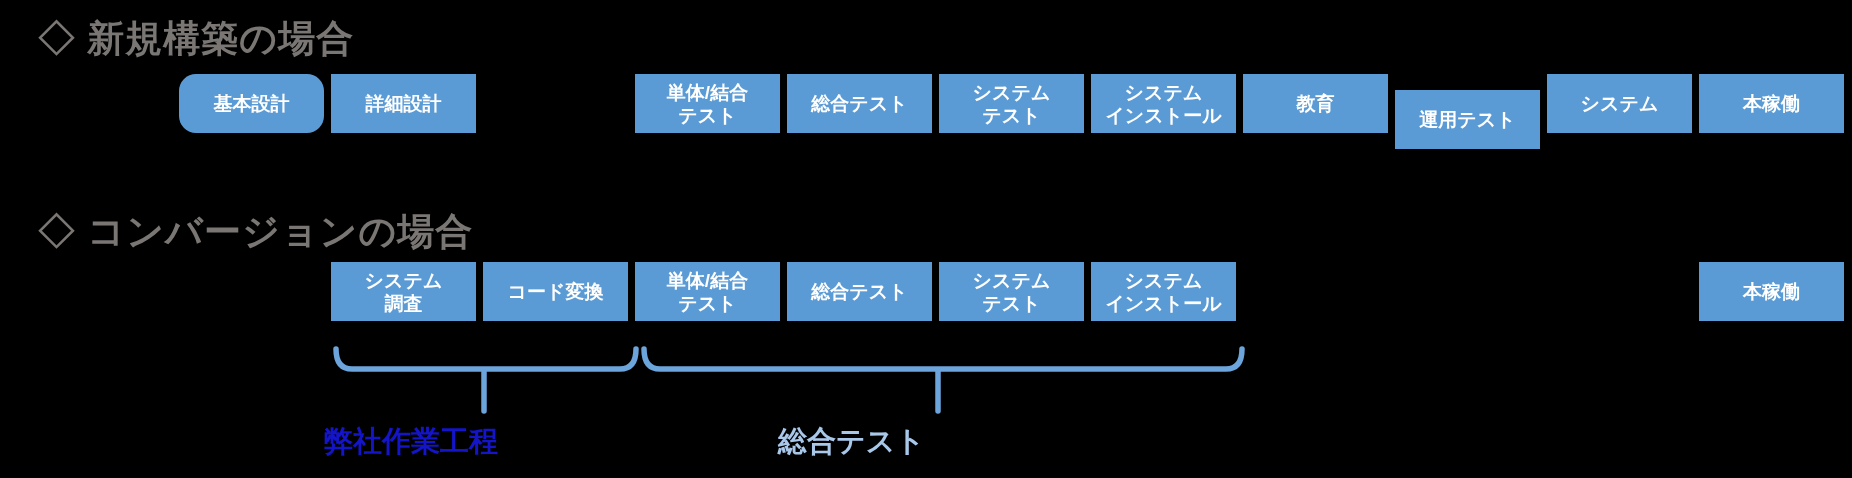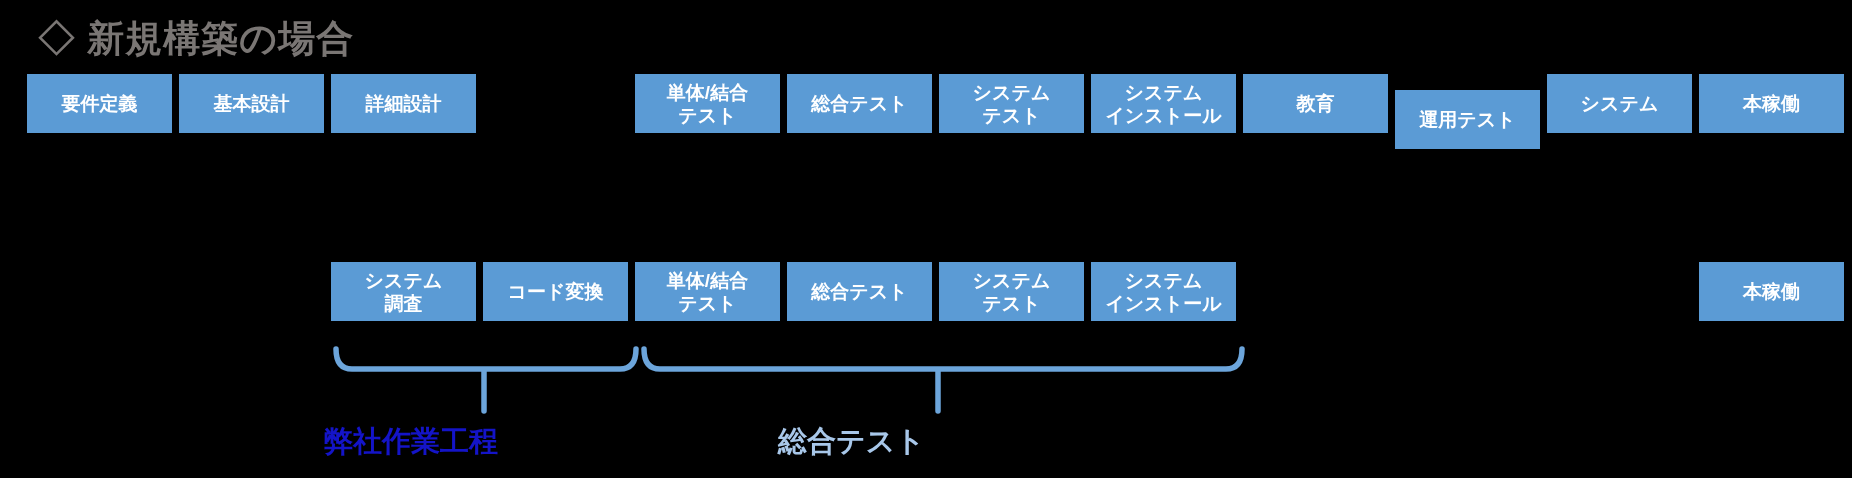--- a/index.html
+++ b/index.html
@@ -69,36 +69,36 @@
   .scope-your { left: 778px; color: var(--label-your, #A8C7E9); }
 </style>
 </head>
 <body>
 
 <div class="canvas" id="canvas" style="--bg: #000000; --box-fill: #5B9BD5; --box-text: #FFFFFF; --title: #7A7674; --brace: #6CA5DB; --label-our: #1414C8; --label-your: #A8C7E9;">
 
   <h2 class="section-title title-new-build">◇ 新規構築の場合</h2>
 
   <div class="row">
-      <div class="pbox" style="left: 27px; top: 74px;">要件定義</div>
-      <div class="pbox" style="left: 179px; top: 74px;">基本設計</div>
+      <div class="pbox" style="left: 179px; top: 74px; border-radius: 17px;">基本設計</div>
       <div class="pbox" style="left: 331px; top: 74px;">詳細設計</div>
       <div class="pbox" style="left: 635px; top: 74px;">単体/結合
 テスト</div>
       <div class="pbox" style="left: 787px; top: 74px;">総合テスト</div>
       <div class="pbox" style="left: 939px; top: 74px;">システム
 テスト</div>
       <div class="pbox" style="left: 1091px; top: 74px;">システム
 インストール</div>
       <div class="pbox" style="left: 1243px; top: 74px;">教育</div>
       <div class="pbox" style="left: 1395px; top: 90px; font-family: Liberation Serif, serif;">運用テスト</div>
       <div class="pbox" style="left: 1547px; top: 74px;">システム</div>
       <div class="pbox" style="left: 1699px; top: 74px;">本稼働</div>
     </div>
 
+  <h2 class="section-title title-conversion">◇ コンバージョンの場合</h2>
 
   <div class="row">
       <div class="pbox" style="left: 331px; top: 262px;">システム
 調査</div>
       <div class="pbox" style="left: 483px; top: 262px; text-align: right;">コード変換</div>
       <div class="pbox" style="left: 635px; top: 262px;">単体/結合
 テスト</div>
       <div class="pbox" style="left: 787px; top: 262px;">総合テスト</div>
       <div class="pbox" style="left: 939px; top: 262px;">システム
 テスト</div>

